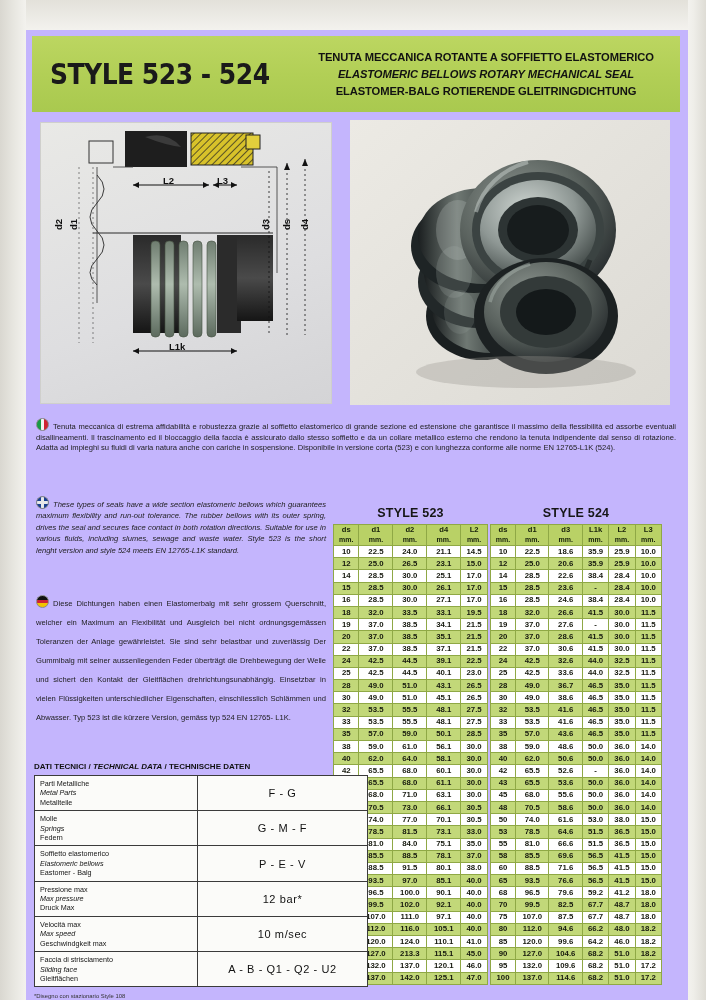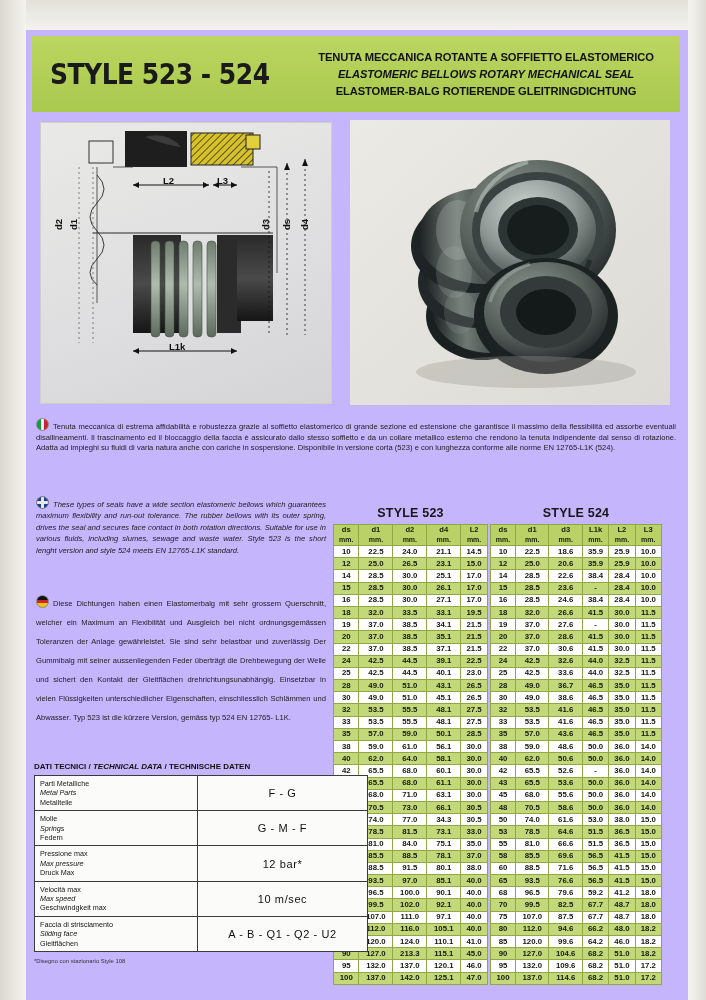--- a/index.html
+++ b/index.html
@@ -442,21 +442,21 @@
             <td>48</td>
             <td>70.5</td>
             <td>73.0</td>
             <td>66.1</td>
             <td>30.5</td>
           </tr>
           <tr class="plain">
             <td>50</td>
             <td>74.0</td>
             <td>77.0</td>
-            <td>34.3</td>
+            <td>70.1</td>
             <td>30.5</td>
           </tr>
           <tr class="alt">
             <td>53</td>
             <td>78.5</td>
             <td>81.5</td>
             <td>73.1</td>
             <td>33.0</td>
           </tr>
           <tr class="plain">
@@ -870,20 +870,28 @@
           <tr>
             <td class="lbl">
               <div>Molle</div>
               <div class="en">Springs</div>
               <div>Federn</div>
             </td>
             <td class="val">G - M - F</td>
           </tr>
           <tr>
             <td class="lbl">
+              <div>Soffietto elastomerico</div>
+              <div class="en">Elastomeric bellows</div>
+              <div>Eastomer - Balg</div>
+            </td>
+            <td class="val">P - E - V</td>
+          </tr>
+          <tr>
+            <td class="lbl">
               <div>Pressione max</div>
               <div class="en">Max pressure</div>
               <div>Druck Max</div>
             </td>
             <td class="val">12 bar*</td>
           </tr>
           <tr>
             <td class="lbl">
               <div>Velocità max</div>
               <div class="en">Max speed</div>

